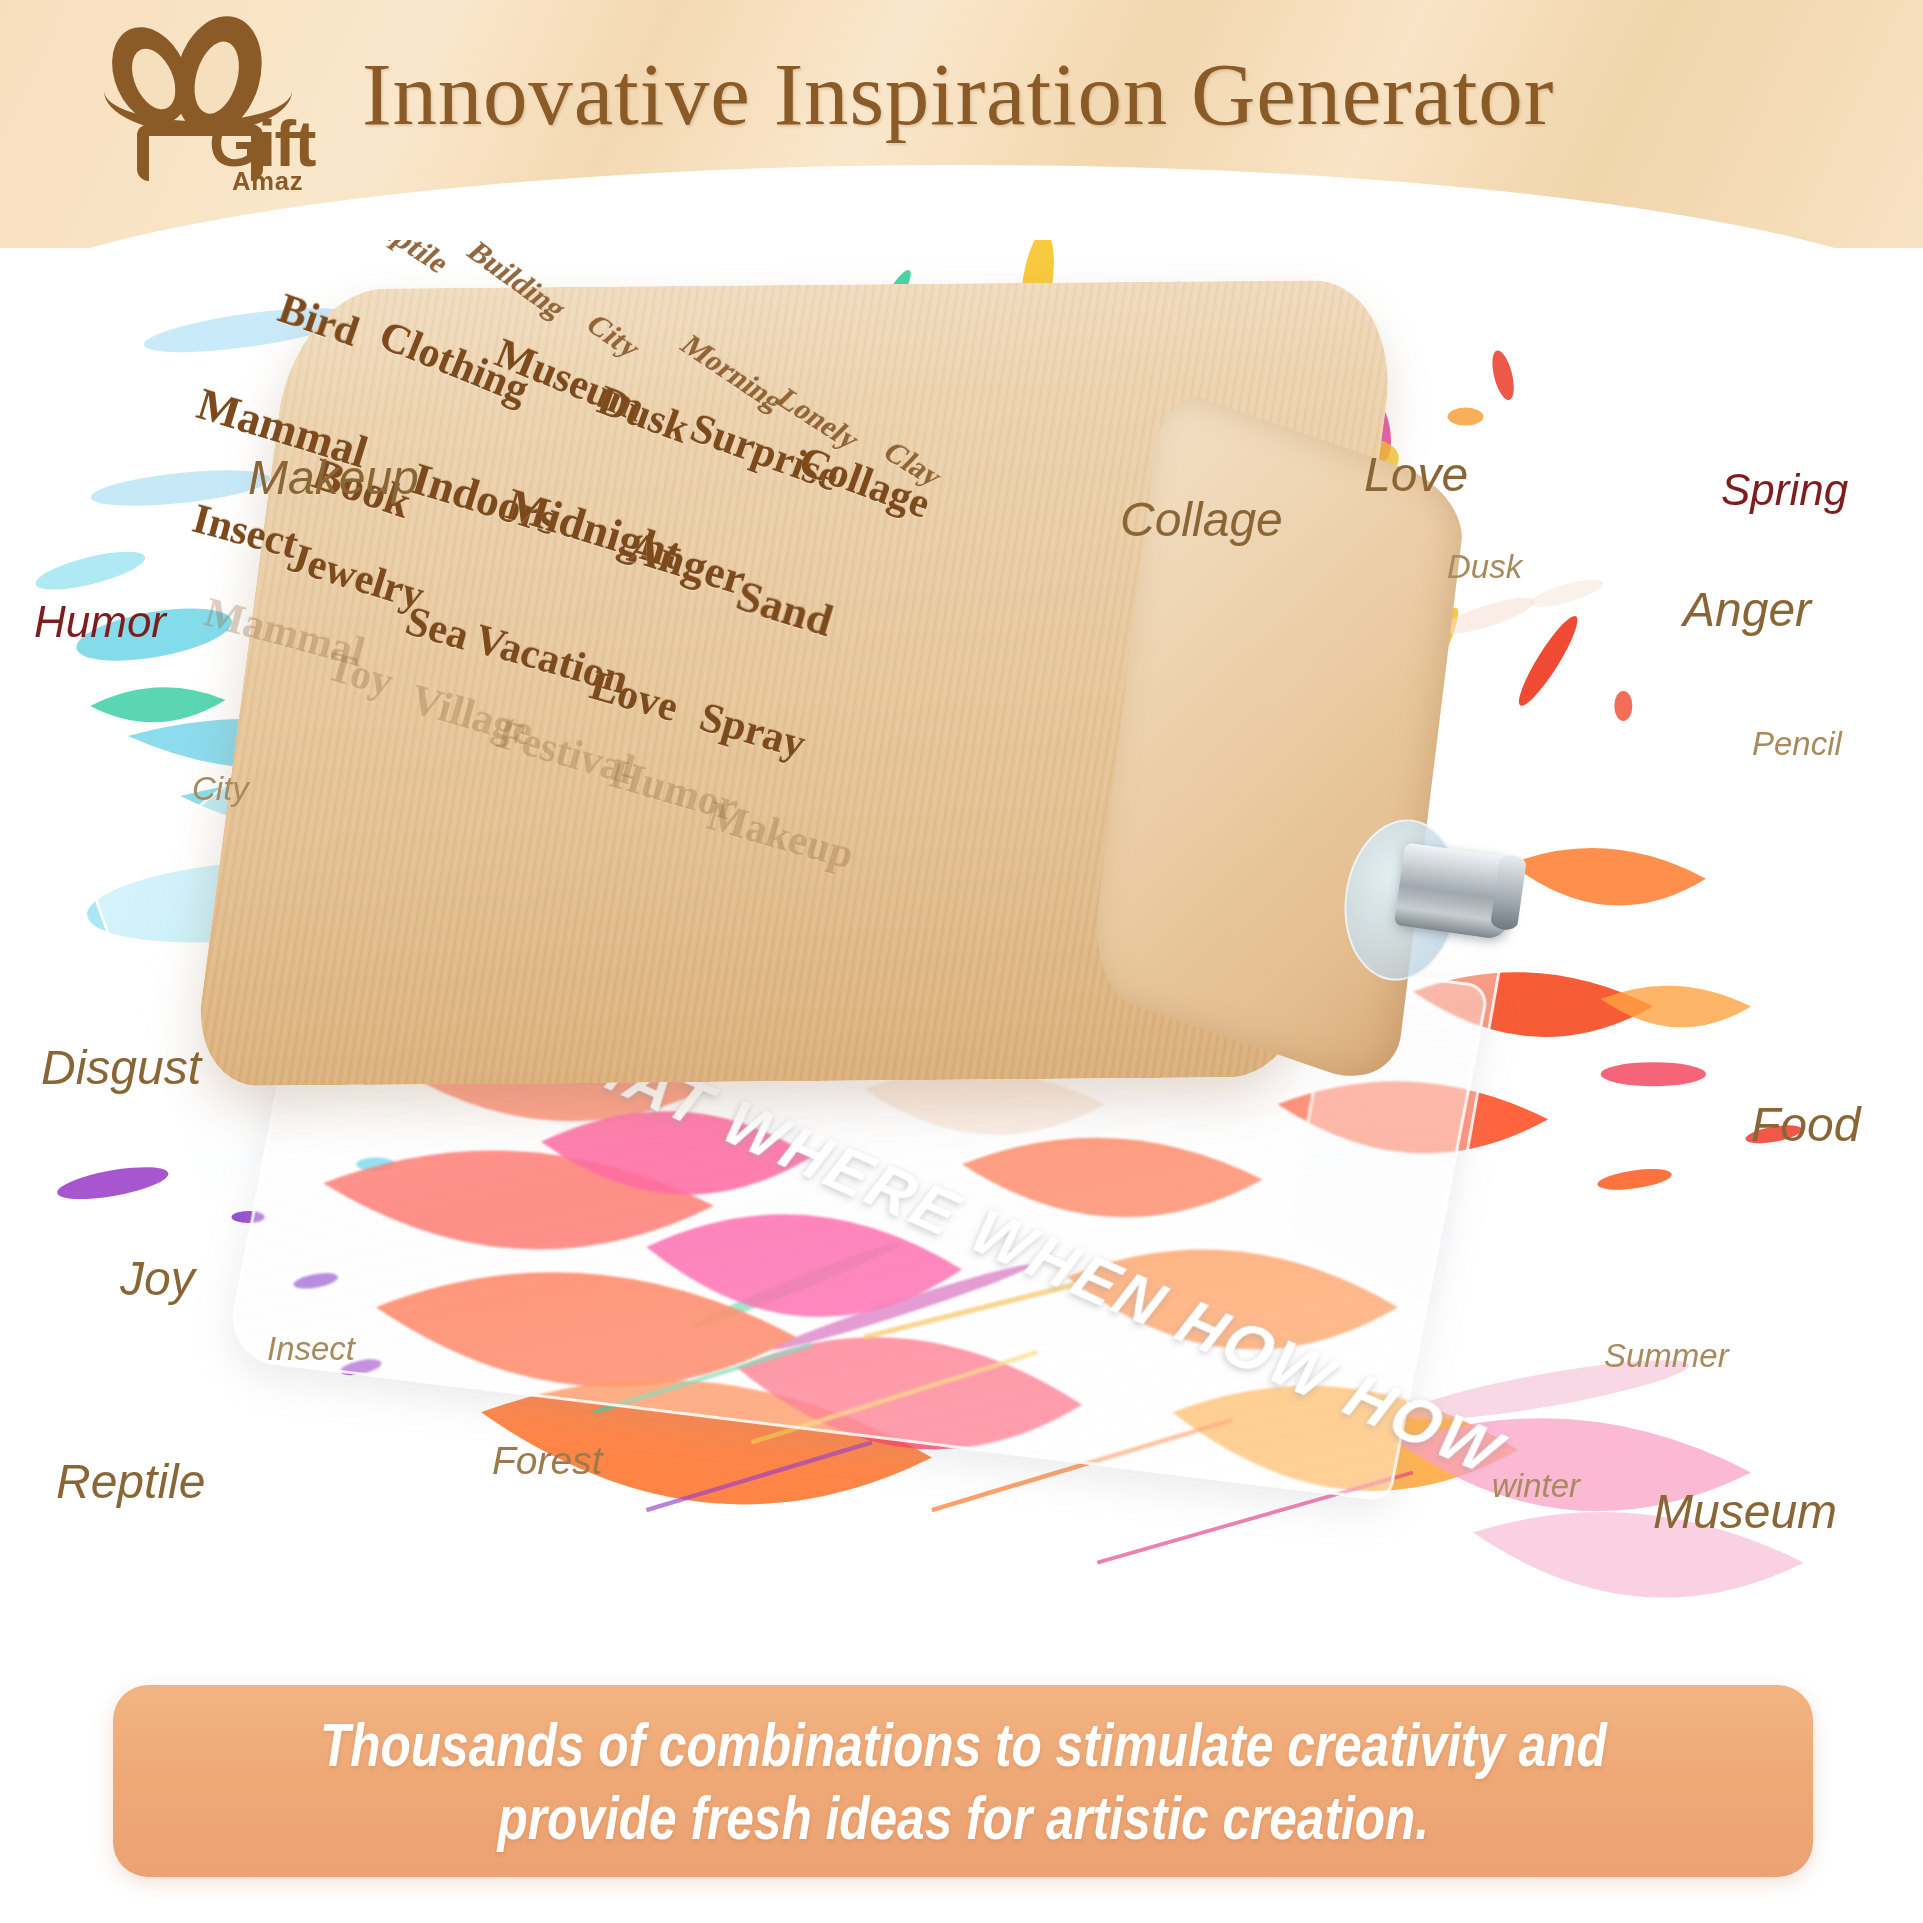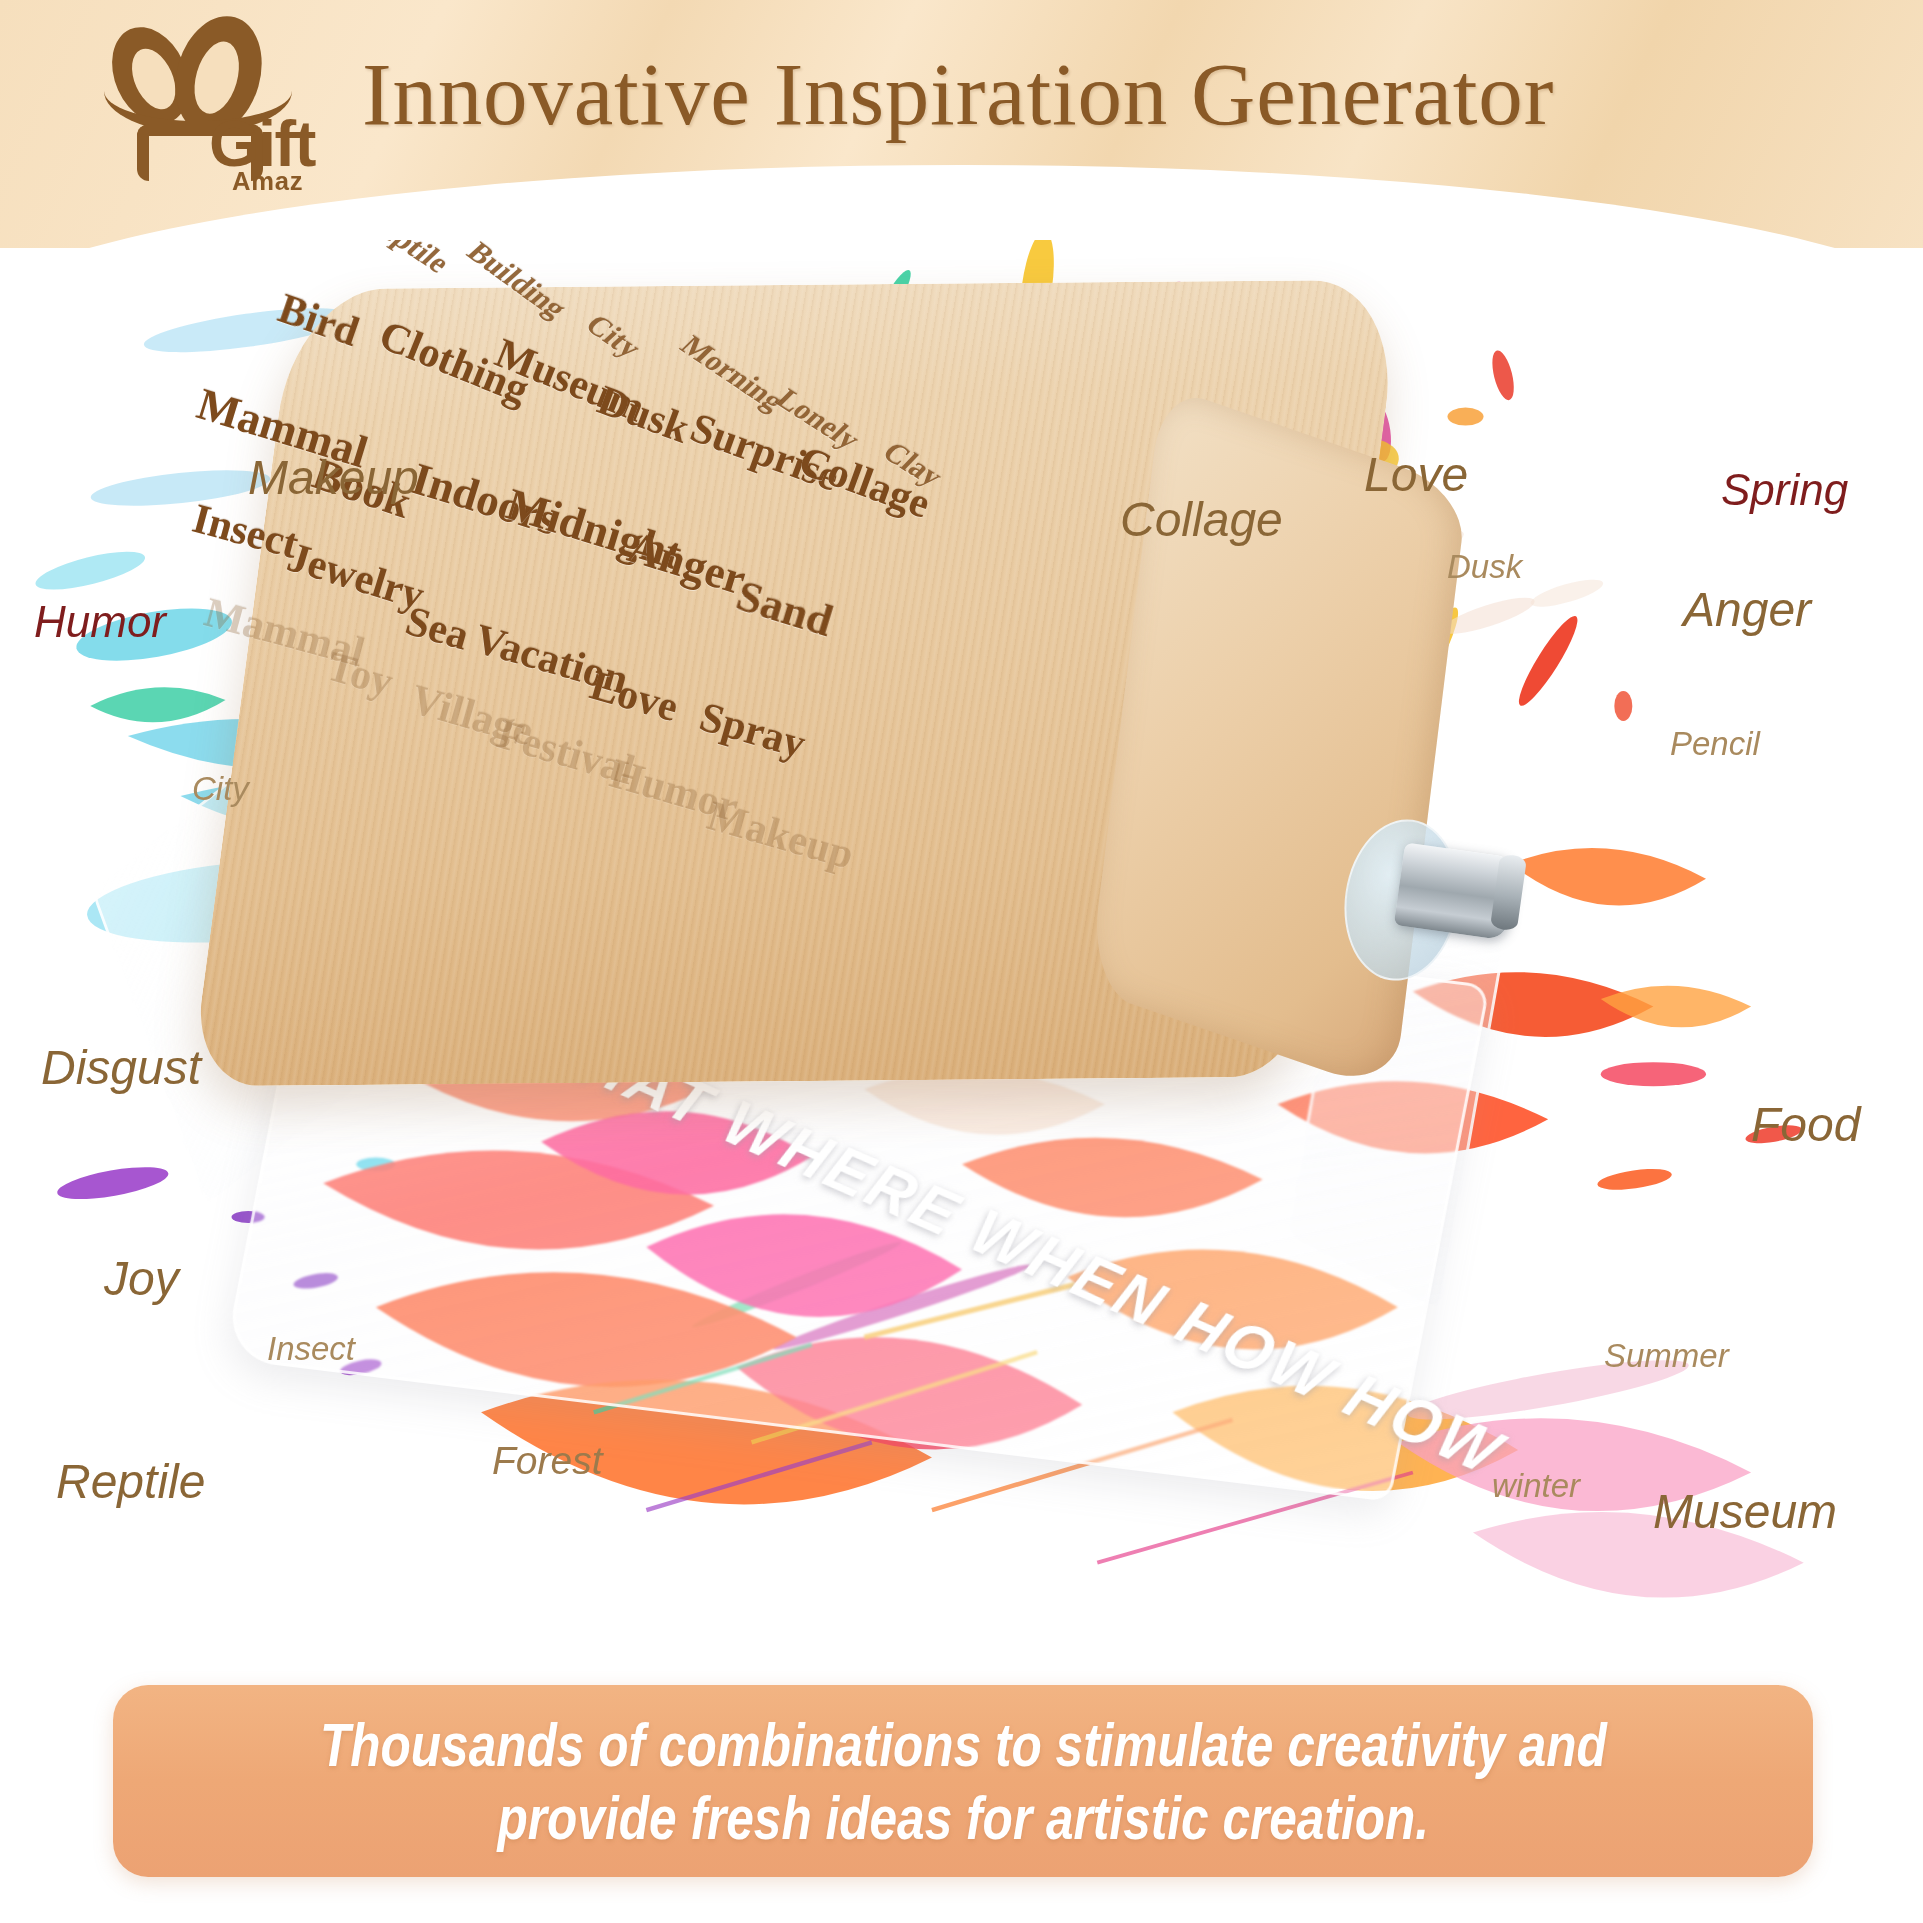--- a/index.html
+++ b/index.html
@@ -432,30 +432,30 @@
     <div id="knob-disc"></div>
     <div id="knob-shaft"></div>
     <div id="knob-cap"></div>
   </div>
 
   <div id="float-word-layer">
       <div class="float-word fw-lg" style="left: 248px; top: 210px;">Makeup</div>
       <div class="float-word fw-xl" style="left: 34px; top: 357px;">Humor</div>
       <div class="float-word fw-sm" style="left: 192px; top: 530px;">City</div>
       <div class="float-word fw-lg" style="left: 41px; top: 800px;">Disgust</div>
-      <div class="float-word fw-lg" style="left: 104px; top: 1011px; text-align: right;">Joy</div>
+      <div class="float-word fw-lg" style="left: 120px; top: 1011px; text-align: right;">Joy</div>
       <div class="float-word fw-sm" style="left: 267px; top: 1090px;">Insect</div>
       <div class="float-word fw-lg" style="left: 56px; top: 1214px;">Reptile</div>
       <div class="float-word fw-md" style="left: 492px; top: 1199px;">Forest</div>
       <div class="float-word fw-lg" style="left: 1364px; top: 207px;">Love</div>
       <div class="float-word fw-lg" style="left: 1120px; top: 252px;">Collage</div>
       <div class="float-word fw-xl" style="left: 1721px; top: 225px;">Spring</div>
       <div class="float-word fw-sm" style="left: 1447px; top: 308px;">Dusk</div>
       <div class="float-word fw-lg" style="left: 1683px; top: 342px;">Anger</div>
-      <div class="float-word fw-sm" style="left: 1670px; top: 485px;">Pencil</div>
+      <div class="float-word fw-sm" style="left: 1752px; top: 485px;">Pencil</div>
       <div class="float-word fw-lg" style="left: 1751px; top: 857px;">Food</div>
       <div class="float-word fw-sm" style="left: 1604px; top: 1097px;">Summer</div>
       <div class="float-word fw-sm" style="left: 1492px; top: 1217px; margin-top: 10px;">winter</div>
       <div class="float-word fw-lg" style="left: 1653px; top: 1244px;">Museum</div>
     </div>
 </div>
 
 <div id="footer-banner">
   <div class="footer-line">Thousands of combinations to stimulate creativity and</div>
   <div class="footer-line">provide fresh ideas for artistic creation.</div>

